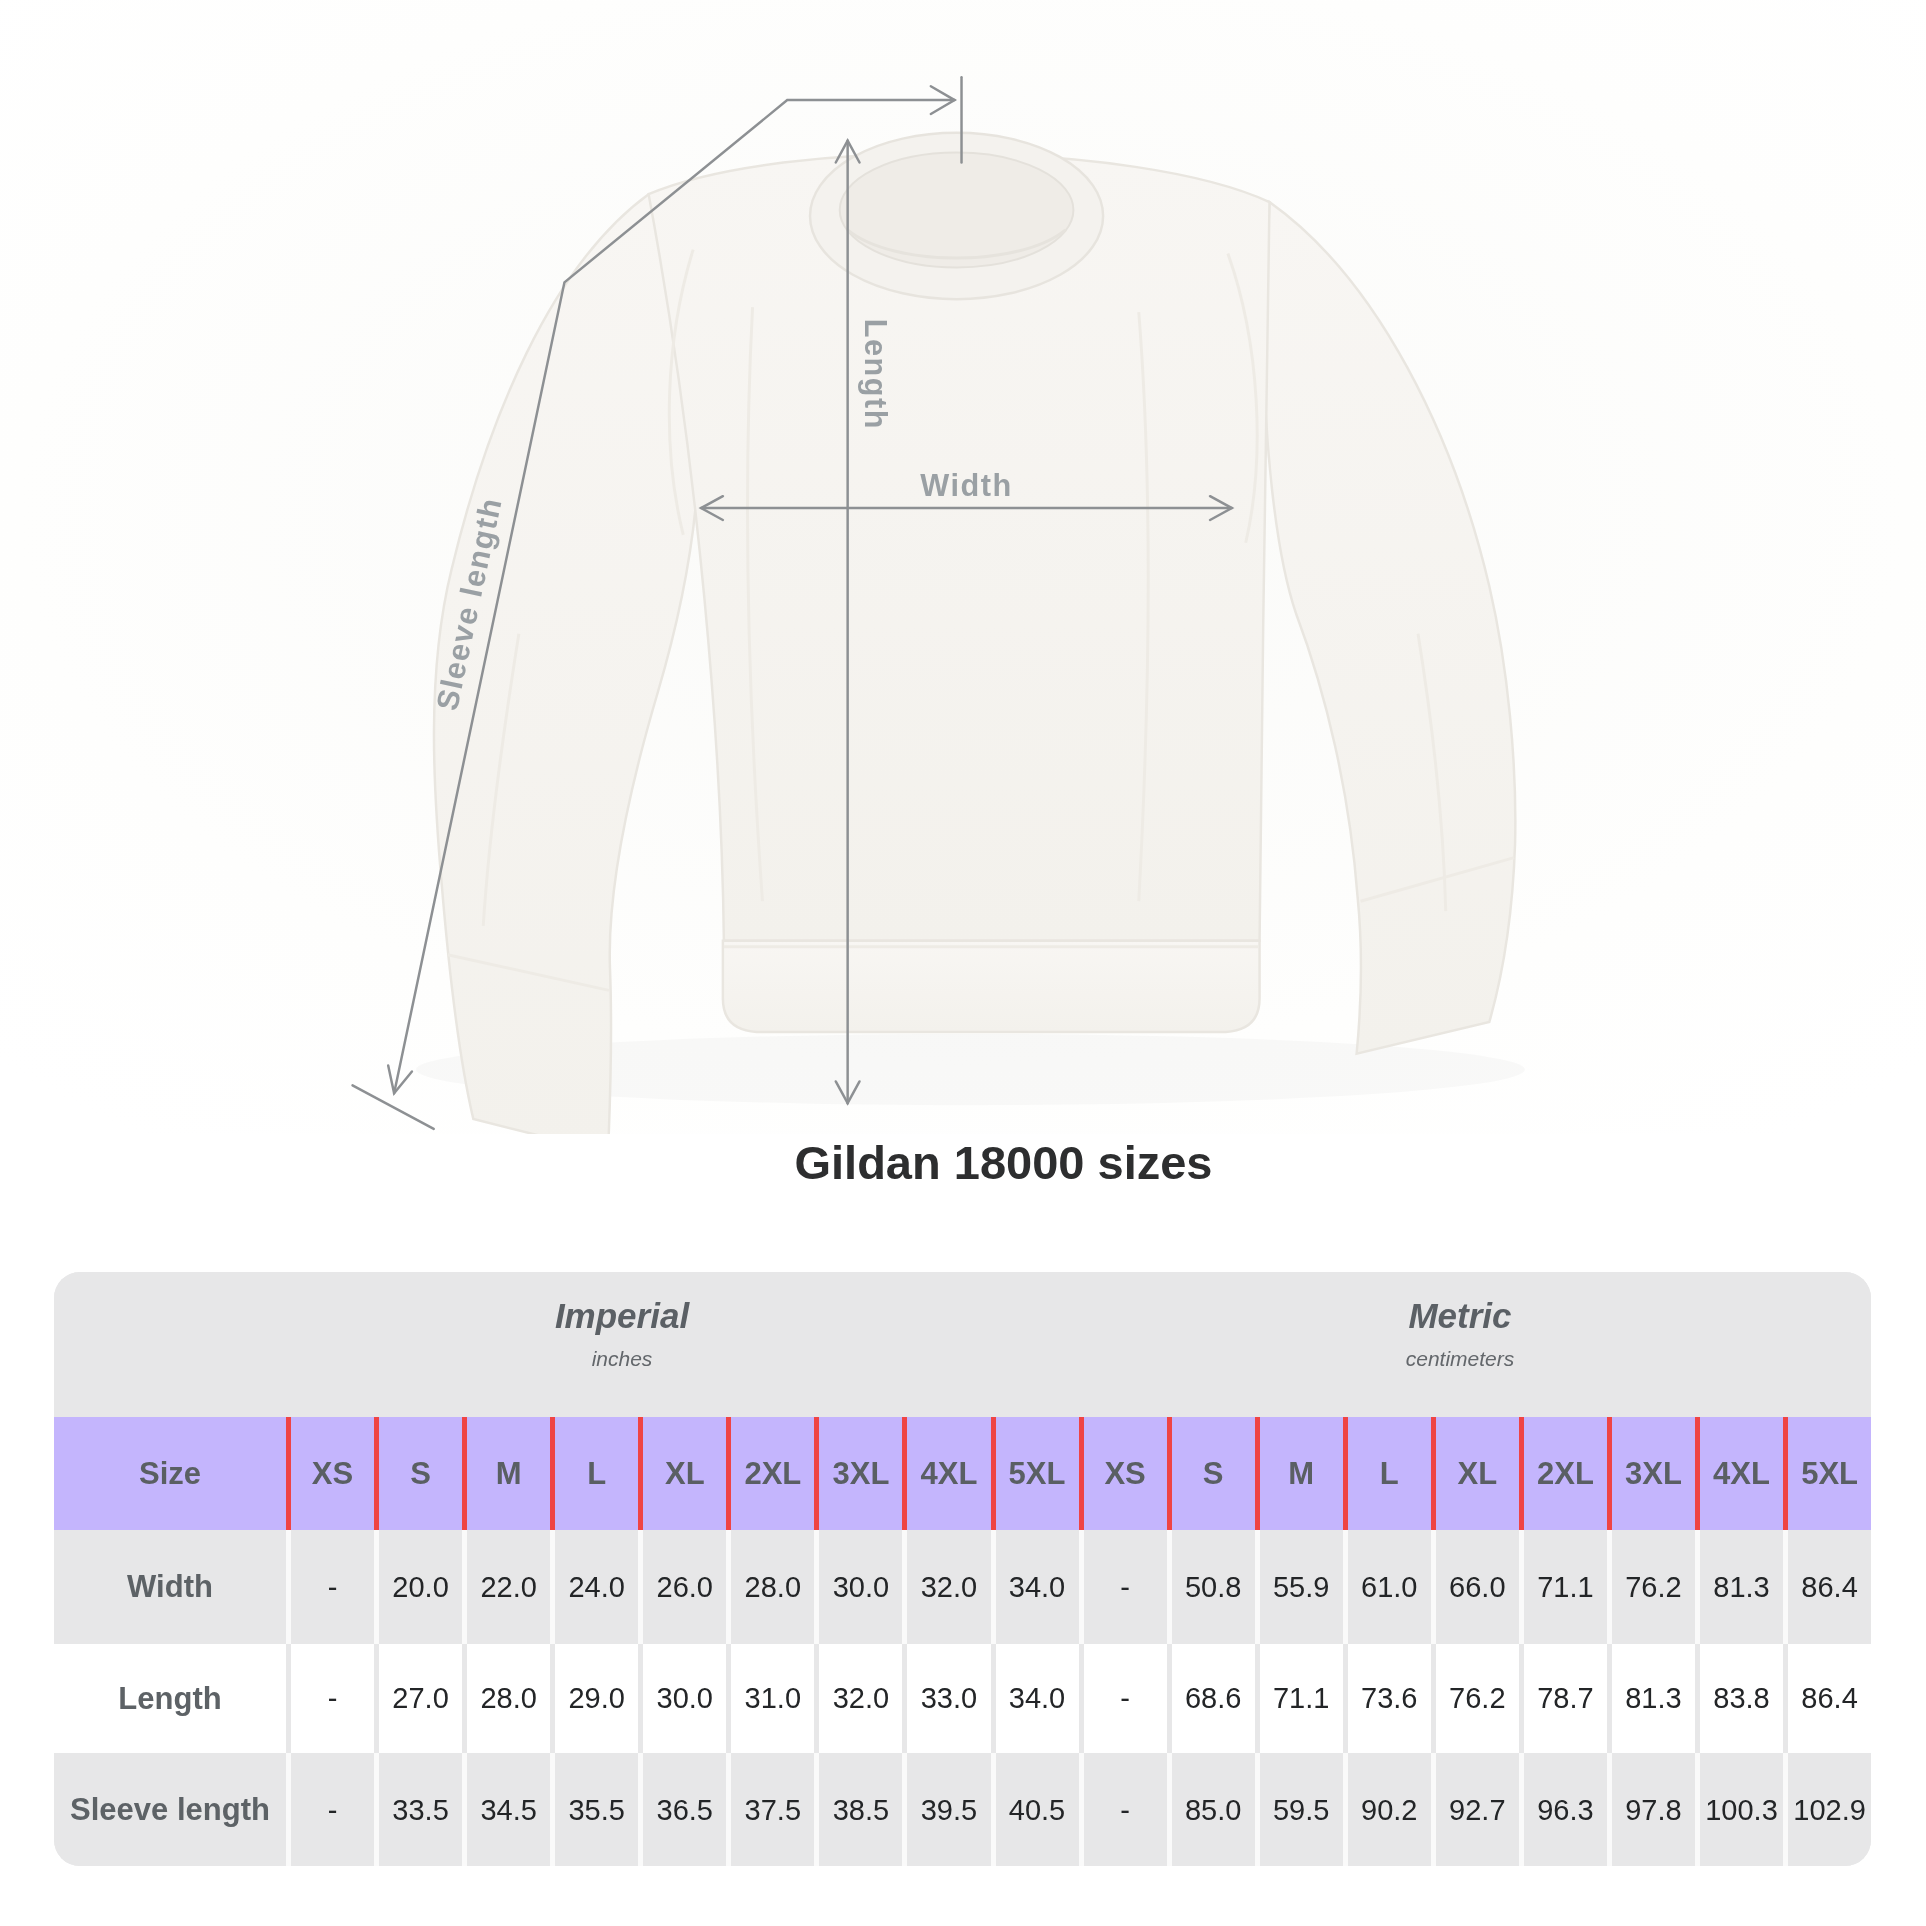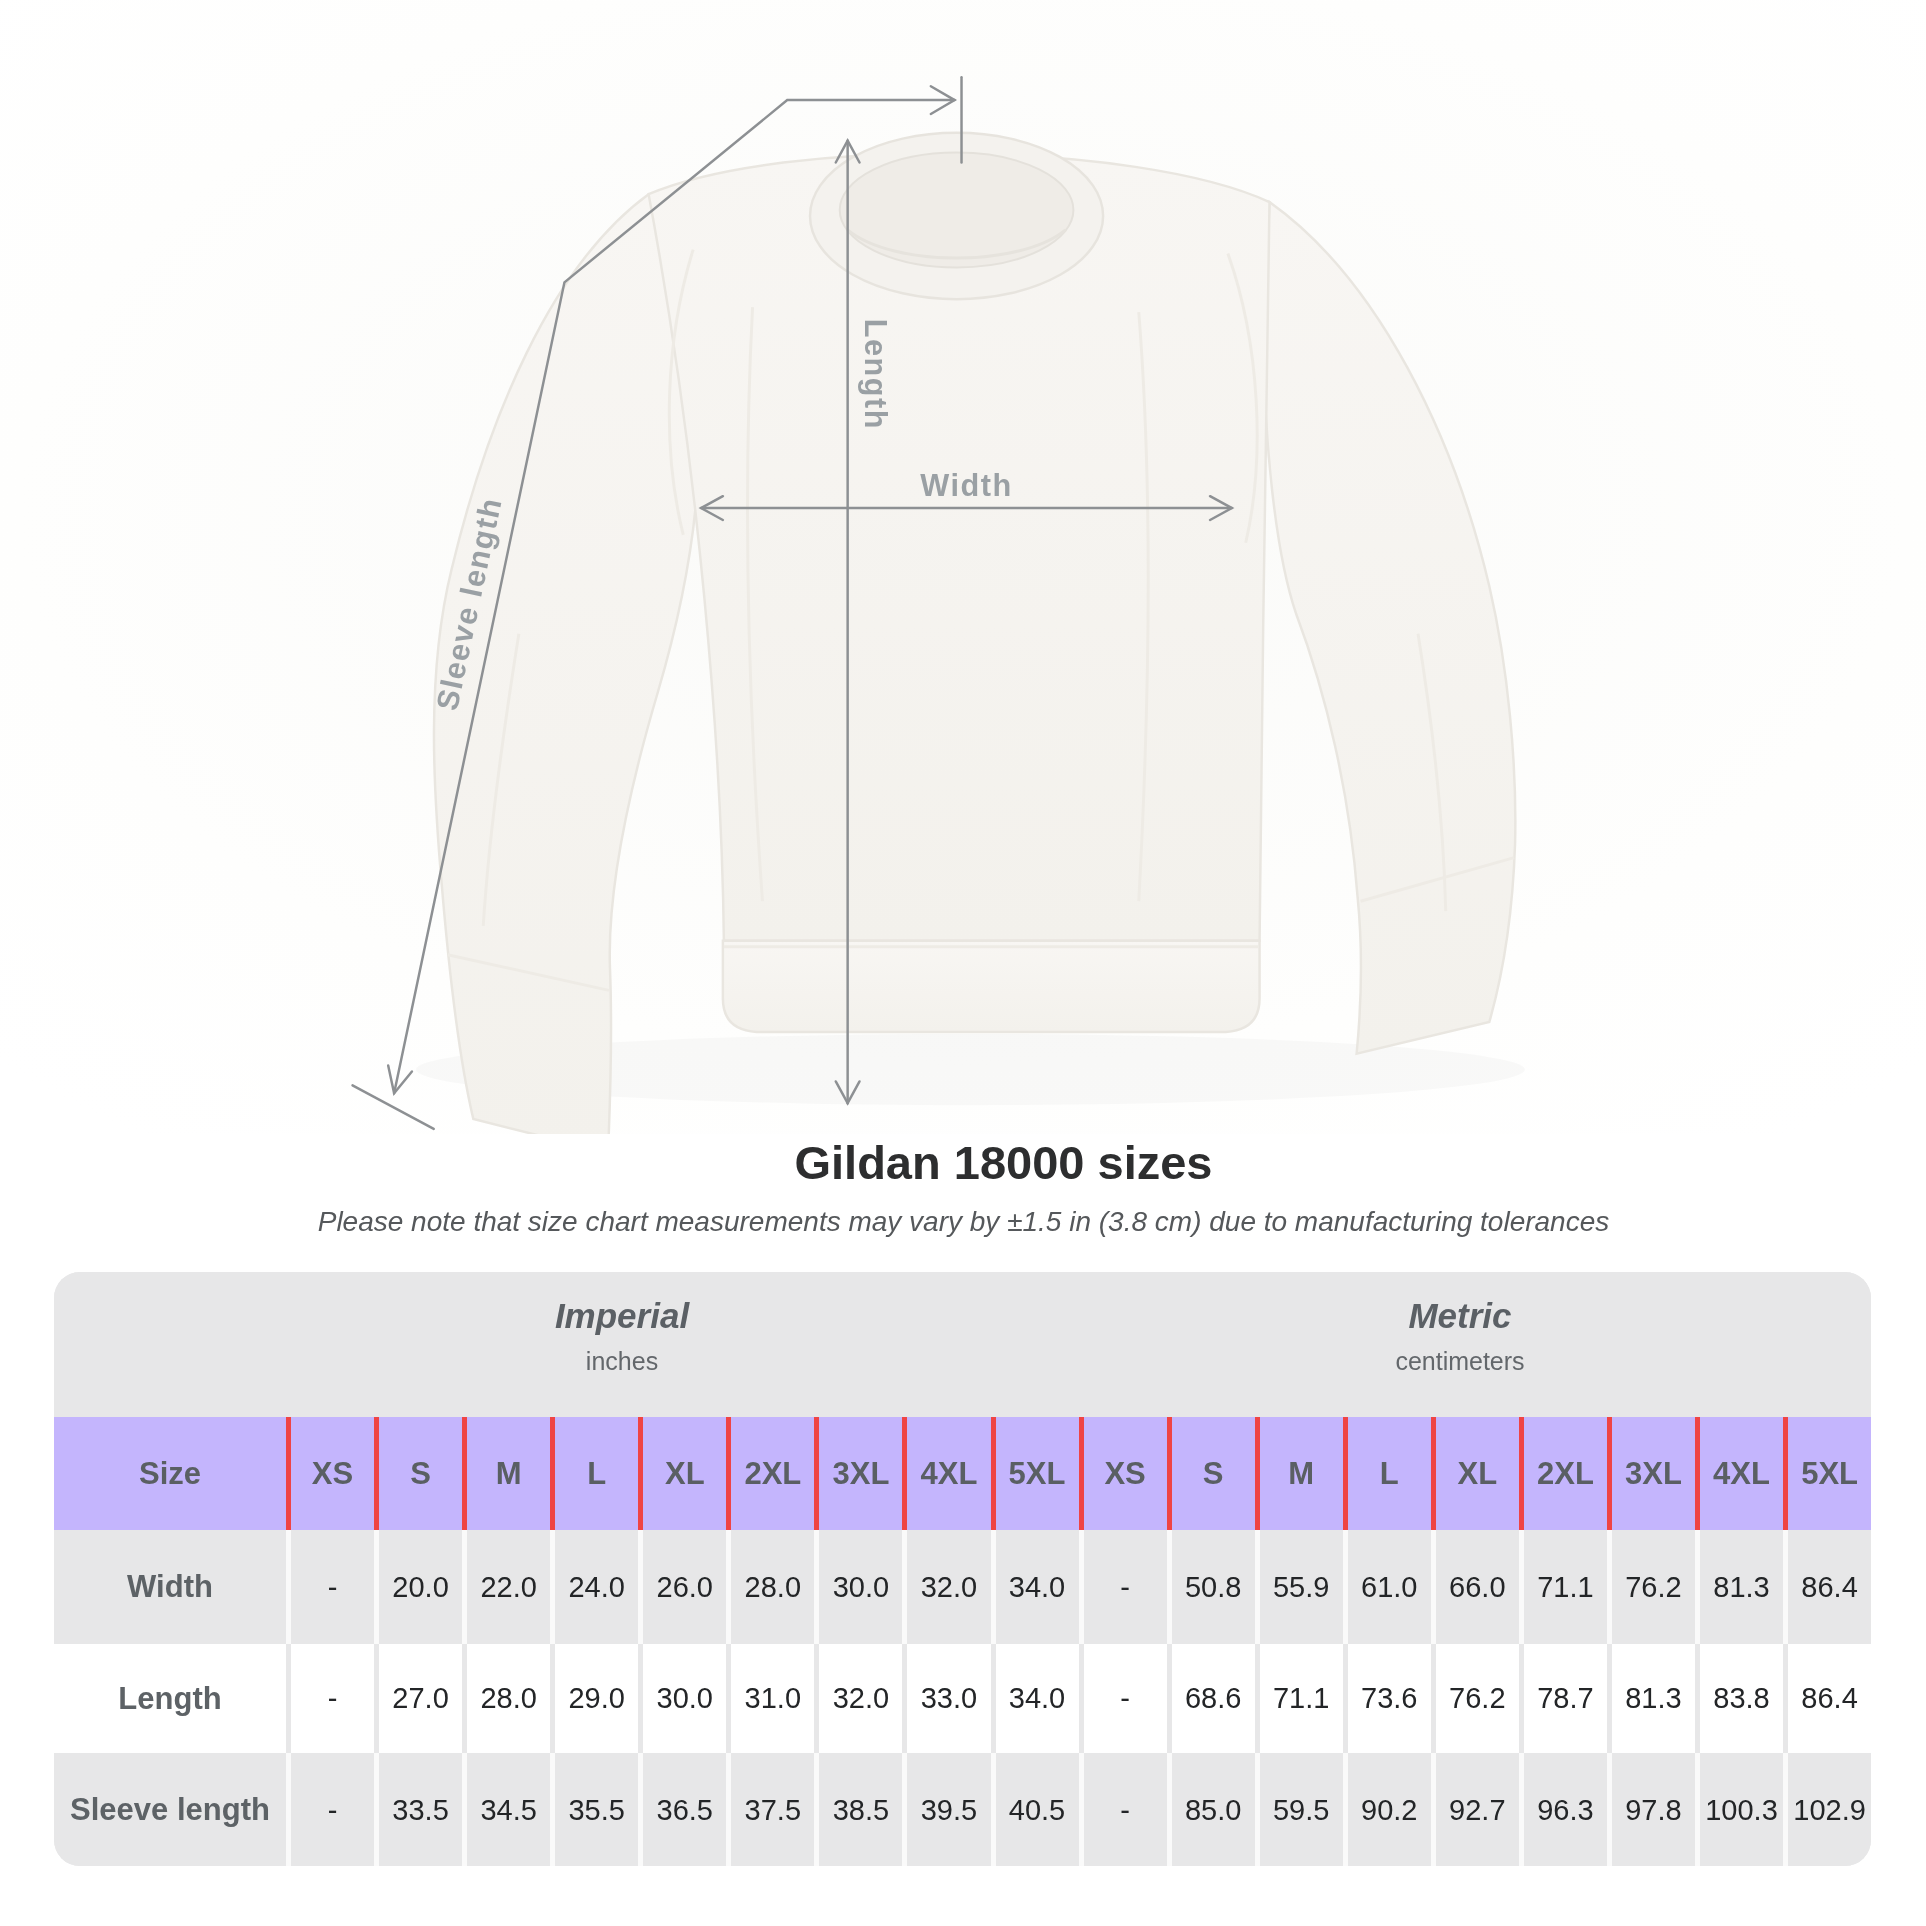--- a/index.html
+++ b/index.html
@@ -23,21 +23,21 @@
   .r-size .cell{border-left:5px solid #ef4444;}
   .r-gray{height:114px;background:#e7e7e8;}
   .r-gray .cell{border-left:5px solid #fafafa;}
   .r-white{height:109px;background:#ffffff;}
   .r-white .cell{border-left:5px solid #e7e7e8;}
 
   .unit{position:absolute;top:24px;transform:translateX(-50%);text-align:center;}
   .unit-imperial{left:528px;margin-left:40px;}
   .unit-metric{left:1406px;}
   .unit .name{font-size:35px;font-weight:bold;font-style:italic;color:#5b6065;}
-  .unit .sub{font-size:25px;color:#63676b;margin-top:11px;}
+  .unit .sub{font-size:21px;font-style:italic;color:#63676b;margin-top:11px;}
 
   .size-h{font-size:31px;font-weight:bold;color:#5a5f63;}
   .row-lbl{font-size:31px;font-weight:bold;color:#5d6266;}
   .num{font-size:29px;color:#232527;}
 </style>
 </head>
 <body>
 
 <div class="page">
 
@@ -110,21 +110,20 @@
       <path d="M 1222,501 L 1244,513 L 1222,525"></path>
     </g>
 
     <text class="measure-label" x="882" y="378" text-anchor="middle" dominant-baseline="middle" transform="rotate(90 882 378)">Length</text>
     <text class="measure-label" x="976" y="501" text-anchor="middle">Width</text>
     <text class="measure-label" x="476" y="610" text-anchor="middle" dominant-baseline="middle" transform="rotate(-78 476 610)">Sleeve length</text>
   </svg>
 
   
   <div class="title">Gildan 18000 sizes</div>
-  <div class="subtitle">Please note that size chart measurements may vary by ±1.5 in (3.8 cm) due to manufacturing tolerances</div>
 
   
   <div class="size-table">
 
     <div class="trow r-head">
       <div class="unit unit-imperial">
         <div class="name">Imperial</div>
         <div class="sub">inches</div>
       </div>
       <div class="unit unit-metric">

